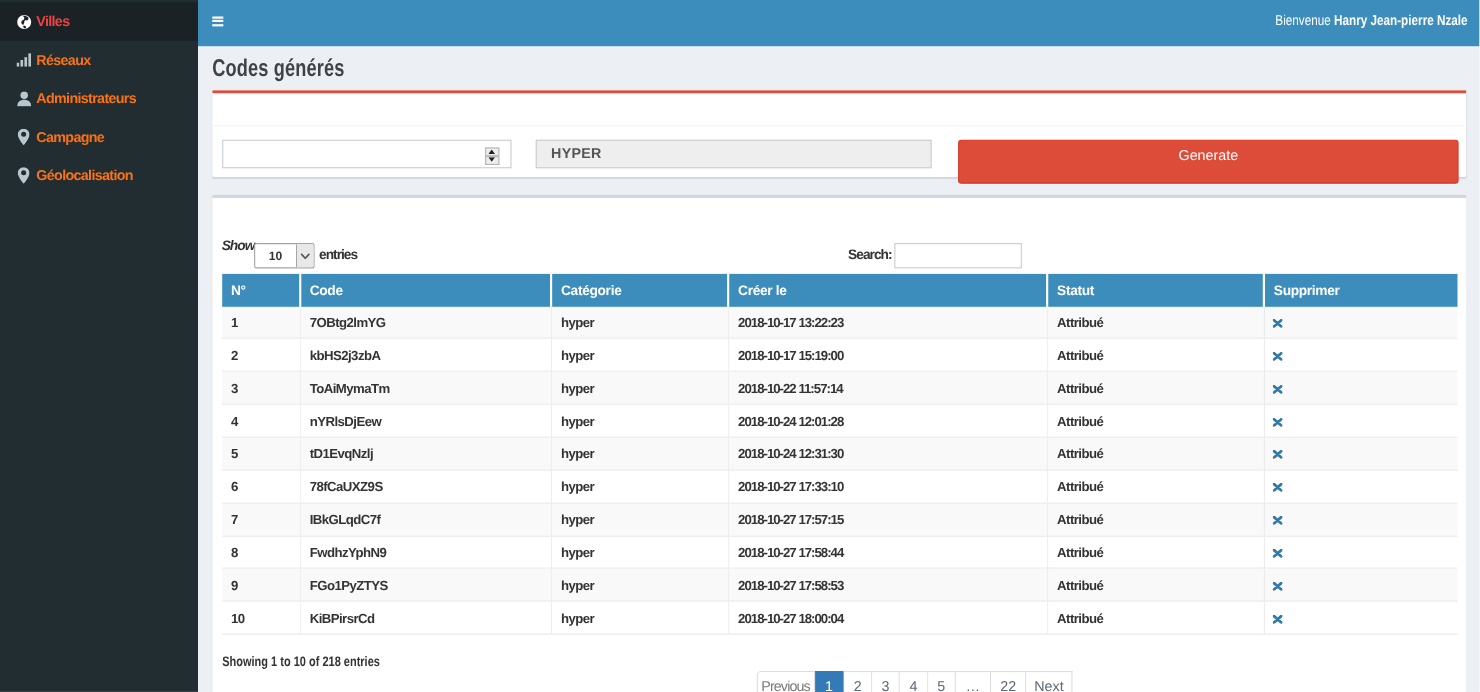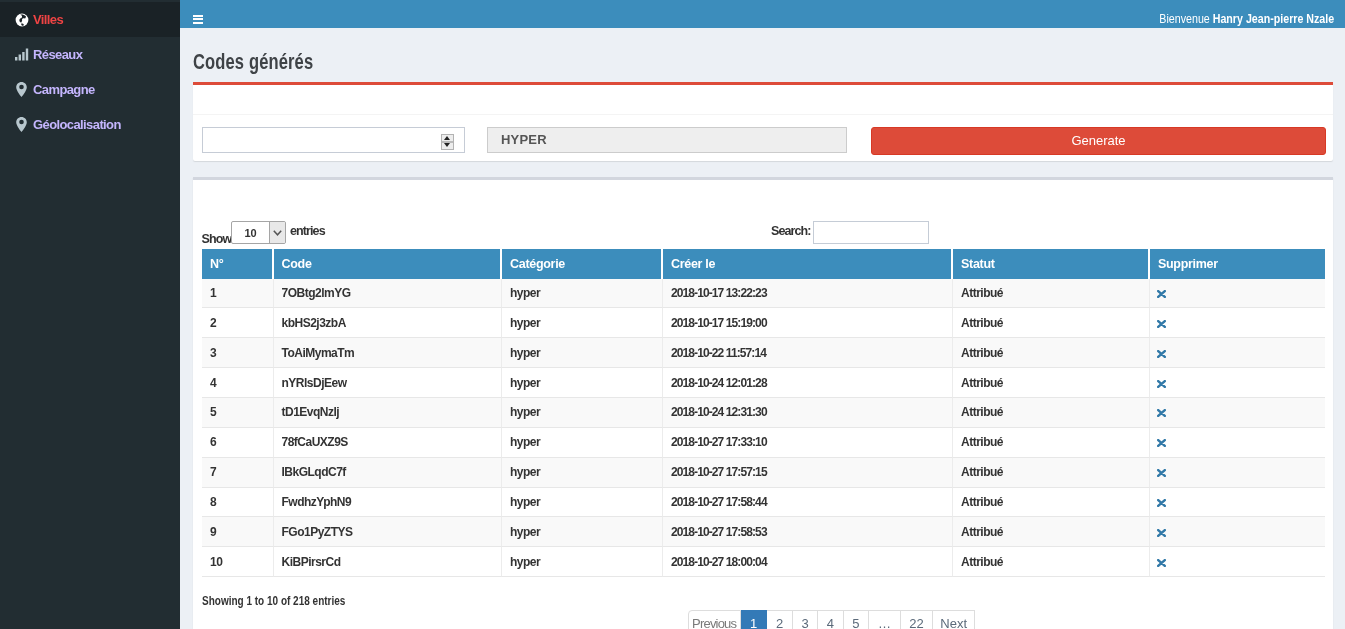--- a/index.html
+++ b/index.html
@@ -3,42 +3,42 @@
 <meta charset="utf-8">
 <style>
 * { box-sizing: border-box; margin:0; padding:0; }
 html,body { width:1345px; height:629px; overflow:hidden; }
 body { font-family:"Liberation Sans",sans-serif; background:#ecf0f5; position:relative; }
 .sidebar { position:absolute; left:0; top:0; width:180px; height:629px; background:#222d32; z-index:5; }
 .logo { height:38px; background:#3c8dbc; color:#fff; position:relative; }
 .logo-text { position:absolute; left:64px; top:9px; font-size:18px; color:#fff; white-space:nowrap; letter-spacing:-0.4px; transform:scaleX(0.93); transform-origin:0 50%; }
 .logo-text b { font-weight:bold; }
 .menu { list-style:none; margin-top:2px; }
-.menu li { height:35px; line-height:35px; font-size:13px; color:#c4b5fd; position:relative; letter-spacing:-0.6px; }
+.menu li { height:35px; line-height:35px; font-size:13px; color:#f97316; position:relative; letter-spacing:-0.6px; }
 .menu li.on { background:#1a2226; color:#ef4444; }
 .menu li .mi { position:absolute; left:13px; top:0; width:17px; height:35px; display:flex; align-items:center; justify-content:center; }
 .menu li .mt { position:absolute; left:33px; top:0; font-weight:700; }
-.topbar { position:absolute; left:180px; top:0; width:1165px; height:28px; background:#3c8dbc; }
+.topbar { position:absolute; left:180px; top:0; width:1165px; height:42px; background:#3c8dbc; }
 .burger { position:absolute; left:13px; top:14.7px; width:10px; }
 .burger div { height:2px; background:#fff; margin-bottom:1.5px; }
 .welcome { position:absolute; right:11px; top:0; height:38px; line-height:38px; color:#fff; font-size:13px; transform:scaleX(0.82); transform-origin:100% 50%; white-space:nowrap; }
 h1.pagetitle { position:absolute; left:193px; top:49px; font-size:22px; font-weight:700; color:#3f4347; line-height:1.2; transform:scaleX(0.75); transform-origin:0 0; white-space:nowrap; letter-spacing:0.2px; }
 .box1 { position:absolute; left:193px; top:82px; background:#fff; border-top:3px solid #dd4b39; width:1140px; height:79px; box-shadow:0 1px 1px rgba(0,0,0,0.1); border-radius:0 0 2px 2px; }
 .box1-header { height:30px; border-bottom:1px solid #f4f4f4; }
 .num-input { position:absolute; left:8.5px; top:42px; width:263px; height:26px; border:1px solid #c6ccd6; background:#fff; }
 .spinner { position:absolute; right:10px; top:5.5px; width:13px; height:16px; border:1px solid #b3b3b3; background:#ededed; }
 .sp-up, .sp-dn { position:absolute; left:0; width:11px; height:7px; display:flex; align-items:center; justify-content:center; }
 .sp-up { top:0; border-bottom:2px solid #bbb; height:8.5px !important; }
 .sp-dn { bottom:0; }
 .spinner svg { display:block; }
 .hyper-input { position:absolute; left:294px; top:42px; width:360px; height:26px; border:1px solid #ccc; background:#eee; color:#555; font-weight:700; font-size:13px; line-height:24px; padding-left:13px; letter-spacing:0.2px; }
-.gen-btn { position:absolute; left:678px; top:42px; width:455px; height:28px; background:#dd4b39; border:1px solid #d73925; border-radius:3px; color:#fff; font-size:13px; text-align:center; line-height:26px; }
+.gen-btn { position:absolute; left:678px; top:42px; width:455px; height:40px; background:#dd4b39; border:1px solid #d73925; border-radius:3px; color:#fff; font-size:13px; text-align:center; line-height:26px; }
 .box2 { position:absolute; left:193px; top:177px; background:#fff; border-top:3px solid #d2d6de; width:1140px; height:470px; box-shadow:0 1px 1px rgba(0,0,0,0.1); }
 .lab { font-size:12.5px; font-weight:700; color:#333; position:absolute; white-space:nowrap; }
-.show-lab { left:8.5px; top:52px; letter-spacing:-0.9px; }
+.show-lab { left:8.5px; top:36px; letter-spacing:-0.9px;font-style:italic; }
 .entries-lab { left:97px; top:44px; letter-spacing:-0.9px; }
 .search-lab { left:578px; top:44px; width:42px; text-align:left; letter-spacing:-0.9px; }
 .show-sel { position:absolute; left:38px; top:41px; width:55px; height:23px; border:1px solid #a5a5a5; border-radius:2px; background:#fff; }
 .show-sel .v { position:absolute; left:0; width:37px; text-align:center; top:5px; font-size:11px; font-weight:700; color:#333; }
 .show-sel .a { position:absolute; right:0; top:0; width:16px; height:21px; background:#e8e8e8; border-left:1px solid #a5a5a5; display:flex; align-items:center; justify-content:center; border-radius:0 2px 2px 0; }
 .search-inp { position:absolute; left:620px; top:41px; width:116px; height:23px; border:1px solid #c5ccd6; background:#fff; }
 table.dt { position:absolute; left:9px; top:69px; border-collapse:separate; border-spacing:0; width:1123px; table-layout:fixed; }
 table.dt th { background:#3c8dbc; color:#fff; font-weight:700; text-align:left; padding:0 8px; height:29.6px; border-right:2px solid #fff; font-size:12.5px; letter-spacing:-0.3px; }
 table.dt th:last-child { border-right:none; }
 table.dt td { padding:0 8px; height:29.85px; border-right:1px solid #ececec; border-bottom:1px solid #e7e7e7; color:#333; font-weight:700; font-size:12px; letter-spacing:-0.5px; }
@@ -74,20 +74,31 @@
               <rect x="3.6" y="6.5" width="2.4" height="6"></rect>
               <rect x="7.2" y="4" width="2.4" height="8.5"></rect>
               <rect x="10.8" y="0.5" width="2.4" height="12"></rect>
             </g>
           </svg>
     </span>
         <span class="mt">Réseaux</span>
       </li>
     <li>
         <span class="mi">
+      <svg width="14" height="14" viewBox="0 0 14 14">
+            <g fill="#b8c7ce">
+              <circle cx="7" cy="3.6" r="3.4"></circle>
+              <path d="M7 7.6 C3.2 7.6 0.8 9.8 0.8 12.6 L0.8 13.6 L13.2 13.6 L13.2 12.6 C13.2 9.8 10.8 7.6 7 7.6 Z"></path>
+            </g>
+          </svg>
+    </span>
+        <span class="mt">Administrateurs</span>
+      </li>
+    <li>
+        <span class="mi">
       <svg width="11" height="15" viewBox="0 0 11 15">
             <path d="M5.5 0 C2.5 0 0.2 2.3 0.2 5.2 C0.2 8.9 5.5 15 5.5 15 C5.5 15 10.8 8.9 10.8 5.2 C10.8 2.3 8.5 0 5.5 0 Z M5.5 7.3 A2.3 2.3 0 1 1 5.5 2.7 A2.3 2.3 0 0 1 5.5 7.3 Z" fill="#b8c7ce"></path>
           </svg>
     </span>
         <span class="mt">Campagne</span>
       </li>
     <li>
         <span class="mi">
       <svg width="11" height="15" viewBox="0 0 11 15">
             <path d="M5.5 0 C2.5 0 0.2 2.3 0.2 5.2 C0.2 8.9 5.5 15 5.5 15 C5.5 15 10.8 8.9 10.8 5.2 C10.8 2.3 8.5 0 5.5 0 Z M5.5 7.3 A2.3 2.3 0 1 1 5.5 2.7 A2.3 2.3 0 0 1 5.5 7.3 Z" fill="#b8c7ce"></path>

